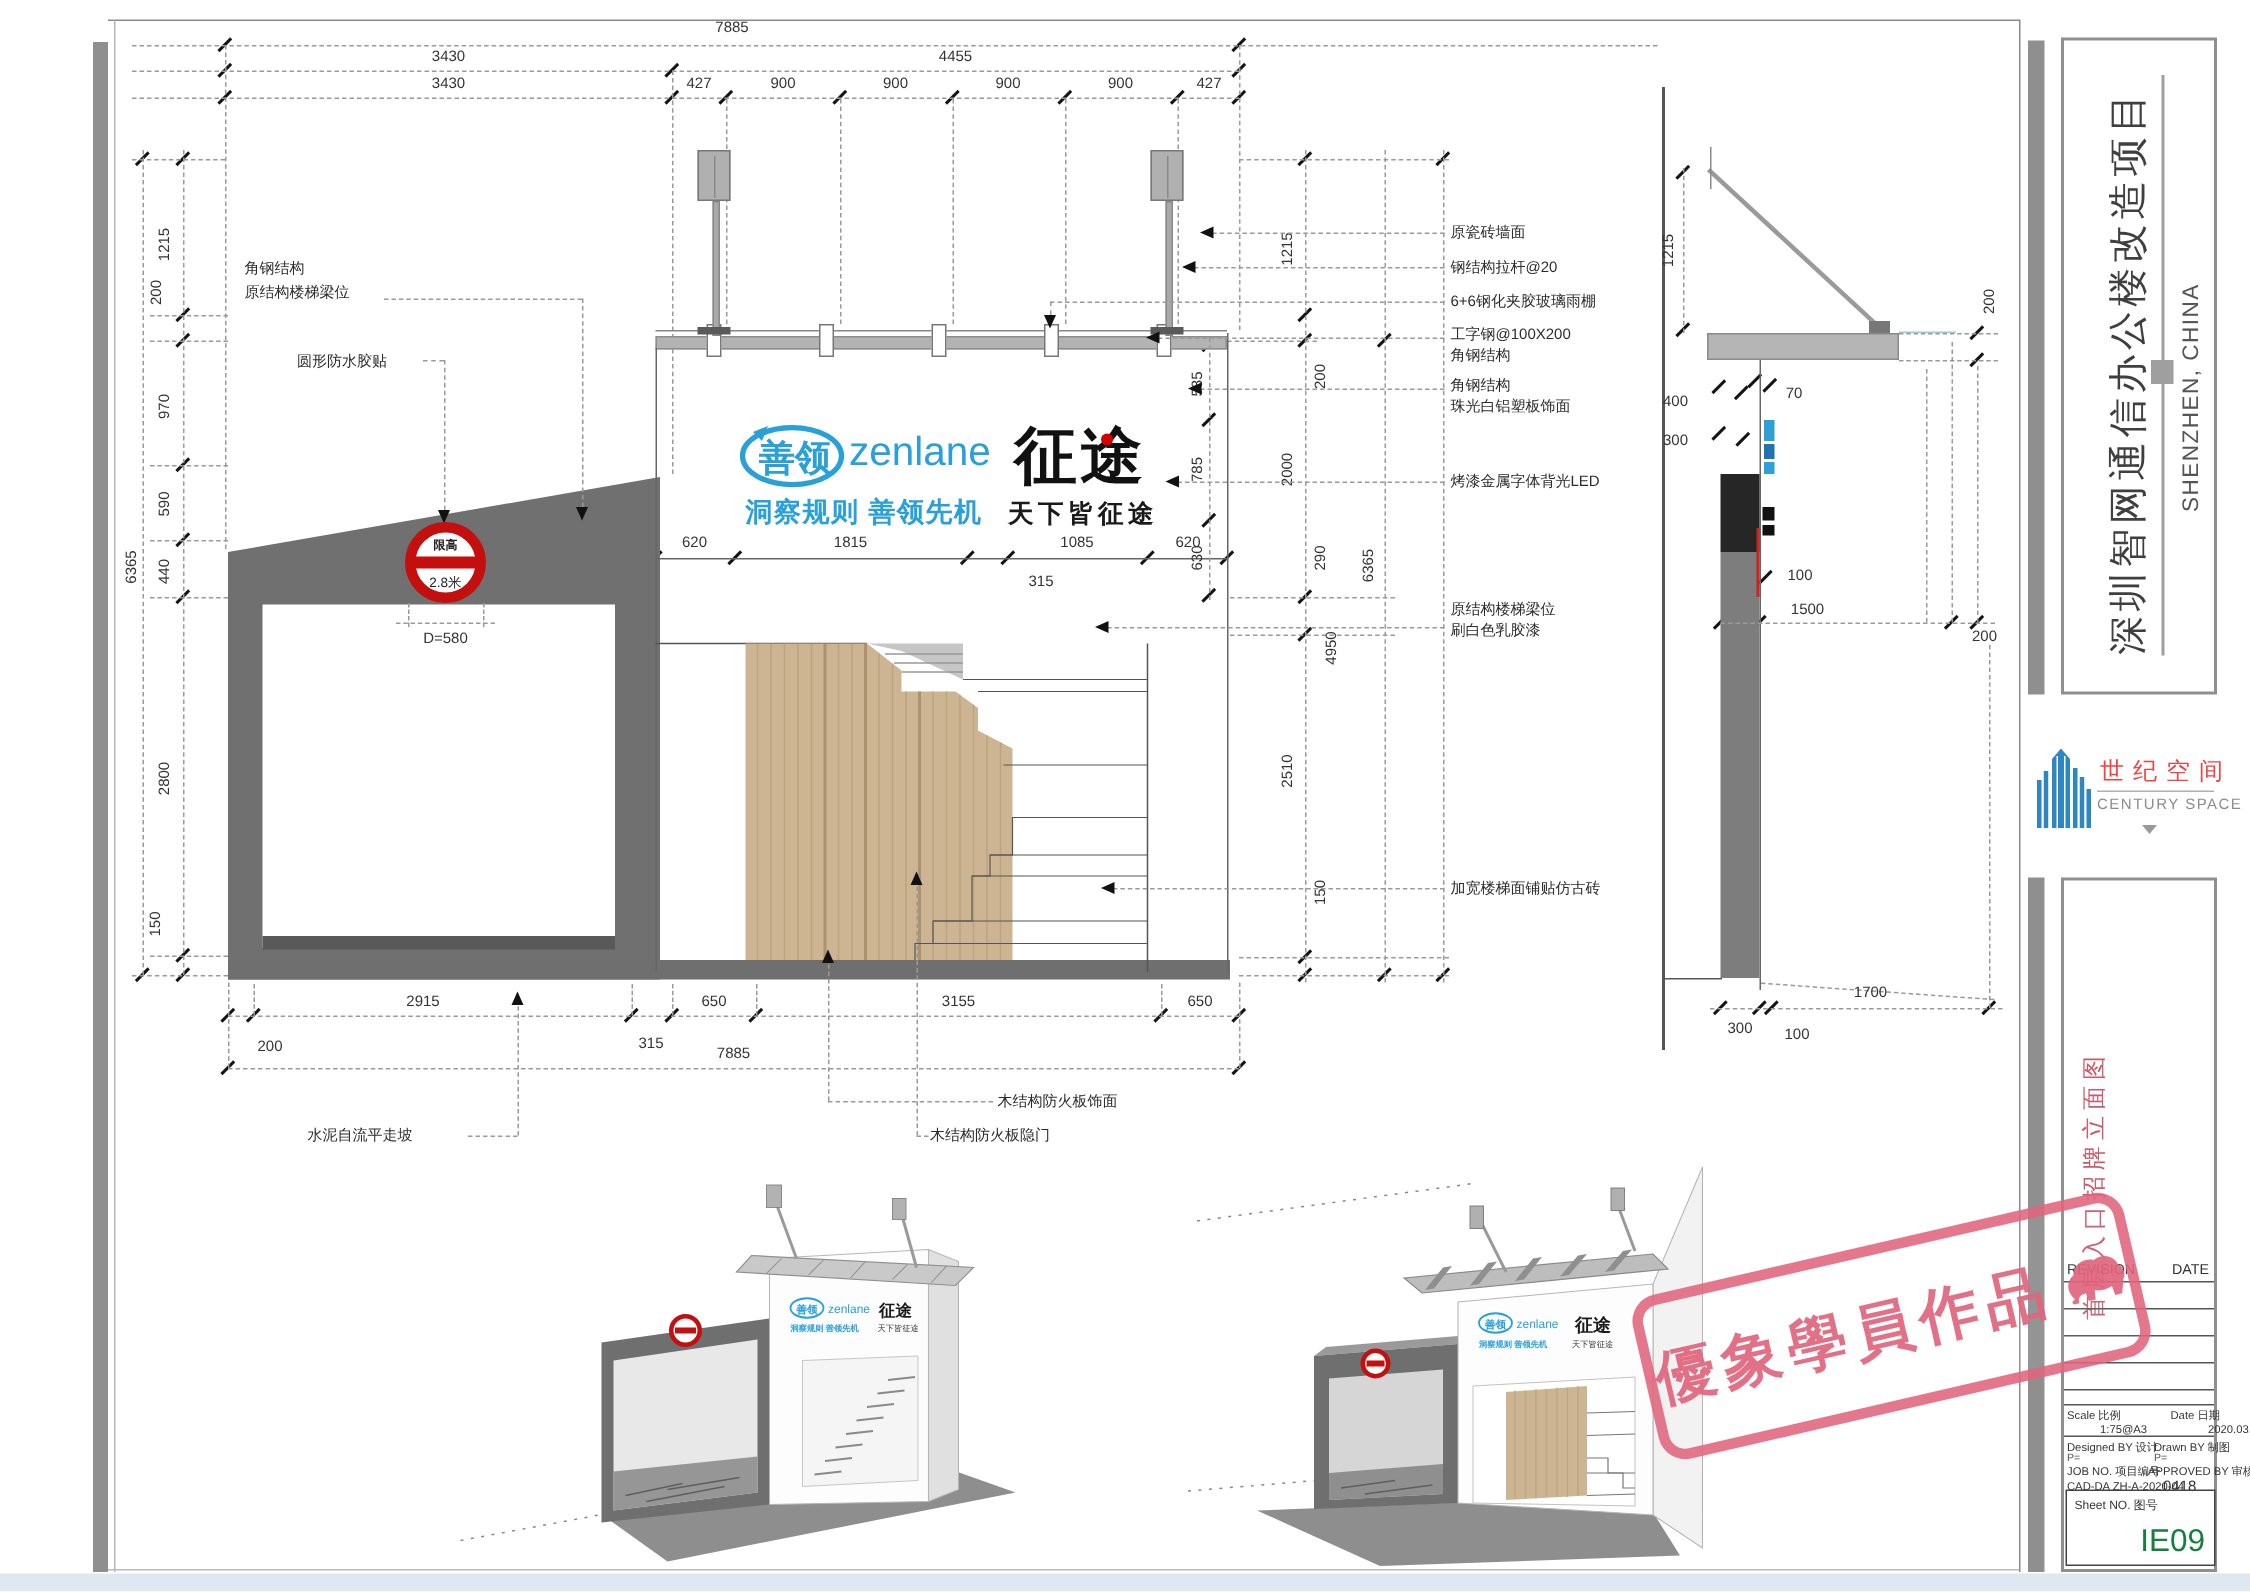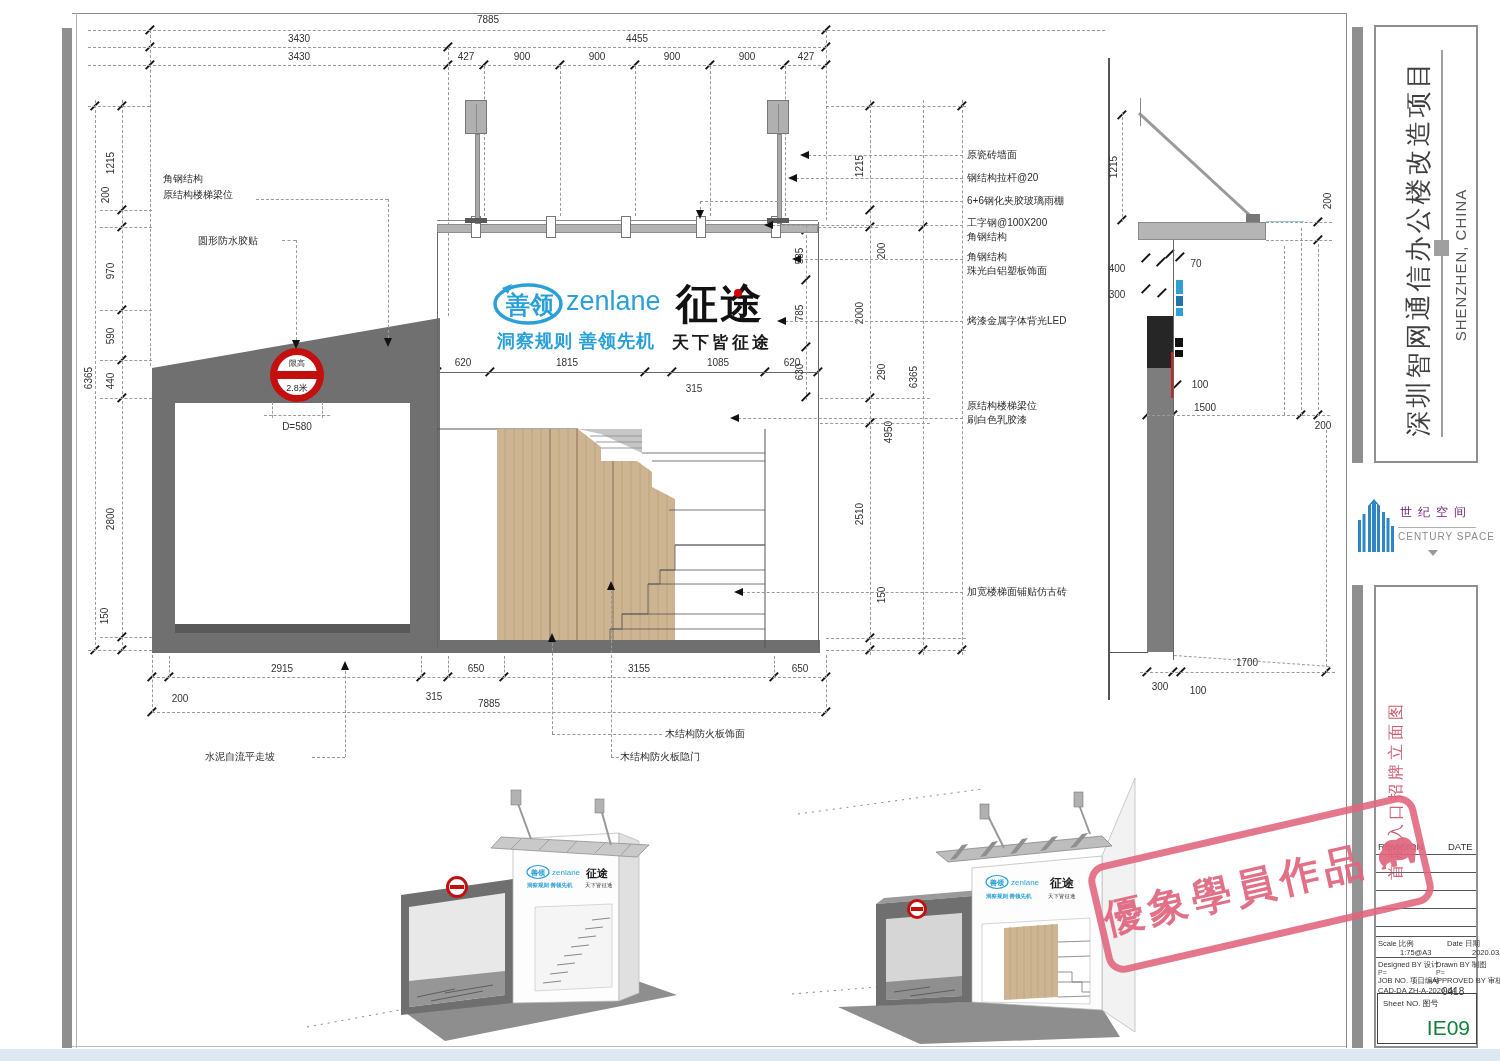--- a/index.html
+++ b/index.html
@@ -168,21 +168,21 @@
 <svg style="position:absolute;left:140px;top:300px" width="320" height="360" viewBox="140 300 320 360">
   <polygon points="152,368 440,318 440,653 152,653" fill="#707070"></polygon>
   <rect x="175" y="403" width="235" height="229" fill="#ffffff"></rect>
   <rect x="175" y="624" width="235" height="9" fill="#595959"></rect>
 </svg>
 
 <div style="position:absolute;left:152px;top:640px;width:668px;height:13px;background:#6f6f6f"></div>
 
 <div style="position:absolute;left:270px;top:348px;width:54px;height:54px;border-radius:50%;background:#fff;border:7px solid #c40f0f;z-index:5">
   <div style="position:absolute;left:-1px;top:16px;width:42px;height:8px;background:#c40f0f"></div>
-  <span style="position:absolute;left:0;top:3px;width:40px;text-align:center;font-size:8px;font-weight:normal;color:#222">限高</span>
+  <span style="position:absolute;left:0;top:3px;width:40px;text-align:center;font-size:8px;font-weight:bold;color:#222">限高</span>
   <span style="position:absolute;left:0;top:27px;width:40px;text-align:center;font-size:9px;color:#222">2.8米</span>
 </div>
 <div class="dv" style="left:272px;top:402px;height:16px"></div>
 <div class="dv" style="left:322px;top:402px;height:16px"></div>
 <div class="dh" style="left:264px;top:415px;width:66px"></div>
 <span class="dim" style="left:297px;top:426px">D=580</span>
 
 <div class="hl" style="left:437px;top:220px;width:381px;background:#888"></div>
 <div style="position:absolute;left:437px;top:224px;width:381px;height:9px;background:#b3b3b3;border:1px solid #8d8d8d"></div>
 <div style="position:absolute;left:471px;top:216px;width:10px;height:22px;background:#fff;border:1px solid #777"></div>
@@ -497,21 +497,21 @@
       <rect x="10.5" y="16" width="3" height="38"></rect>
     <rect x="30" y="14" width="3" height="40"></rect>
       <rect x="34.5" y="20" width="3" height="34"></rect>
       <rect x="39" y="28" width="3" height="26"></rect>
   </g>
   <g stroke="#fff" stroke-width="1">
       <line x1="19.5" y1="6" x2="19.5" y2="54"></line>
       <line x1="24.5" y1="6" x2="24.5" y2="54"></line>
     </g>
 </svg>
-<div class="lbl" style="left:1400px;top:504px;font-size:12px;color:#701a75;letter-spacing:6px">世纪空间</div>
+<div class="lbl" style="left:1400px;top:504px;font-size:16px;color:#ef4444;letter-spacing:6px">世纪空间</div>
 <div class="hl" style="left:1398px;top:527px;width:78px;background:#b0b0b0"></div>
 <div class="lbl" style="left:1398px;top:531px;font-size:10px;color:#8c8c8c;letter-spacing:1px">CENTURY SPACE</div>
 <div style="position:absolute;left:1428px;top:550px;width:0;height:0;border:5px solid transparent;border-top:6px solid #9a9a9a"></div>
 
 <div style="position:absolute;left:1352px;top:585px;width:11px;height:463px;background:#8f8f8f"></div>
 <div style="position:absolute;left:1374px;top:585px;width:104px;height:463px;border:2px solid #8f8f8f;background:#fff"></div>
 <div class="rot90" style="position:absolute;left:1296px;top:780px;width:200px;height:20px;text-align:center;font-size:16px;color:#ca5b6f;letter-spacing:4px;white-space:nowrap">首层入口招牌立面图</div>
 <span class="lbl" style="left:1378px;top:841px;font-size:9.5px;color:#333">REVISION</span>
 <span class="lbl" style="left:1448px;top:841px;font-size:9.5px;color:#333">DATE</span>
 <div class="hl" style="left:1376px;top:854px;width:100px;background:#555"></div>

